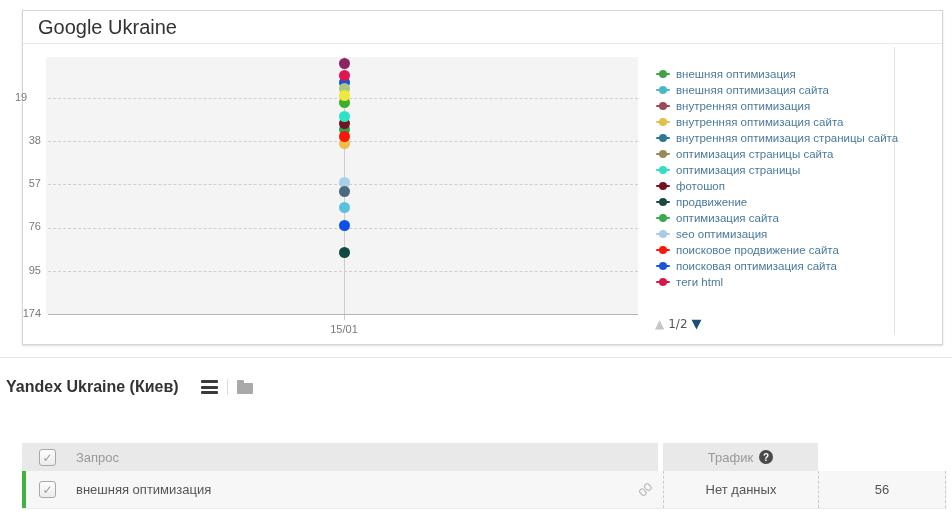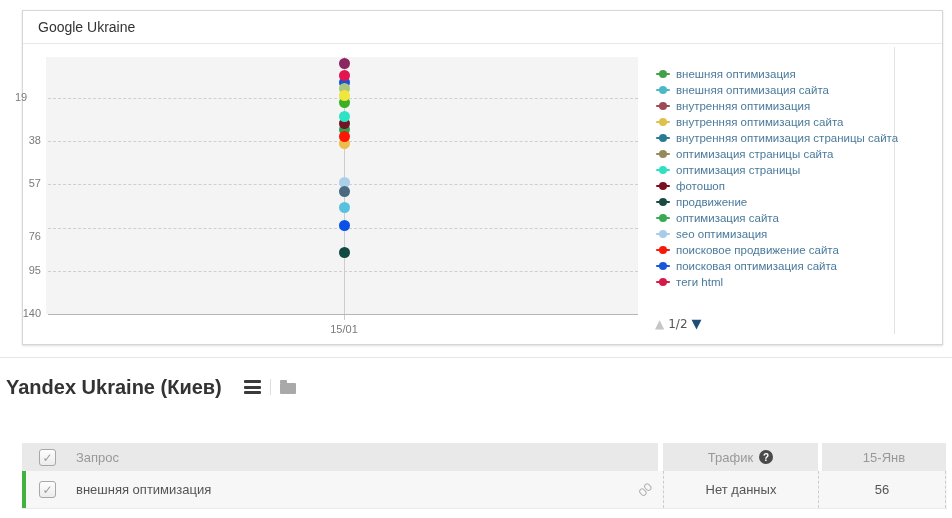--- a/index.html
+++ b/index.html
@@ -2,21 +2,21 @@
 <html><head>
 <meta charset="utf-8">
 <style>
   html,body{margin:0;padding:0;background:#fff;}
   body{font-family:"Liberation Sans",sans-serif;}
   .screen{position:relative;width:952px;height:518px;background:#fff;overflow:hidden;}
 
   
   .panel{position:absolute;left:22px;top:10px;width:921px;height:335px;background:#fff;
          border:1px solid #d6d6d6;box-shadow:0 1px 2px rgba(0,0,0,.14);box-sizing:border-box;}
-  .panel-title{height:32px;line-height:32px;padding-left:15px;font-size:14px;color:#333;
+  .panel-title{height:32px;line-height:32px;padding-left:15px;font-size:20px;color:#333;
                border-bottom:1px solid #e8e8e8;}
   .chart-region{position:absolute;left:0;top:33px;right:0;bottom:0;}
   .plotbg{position:absolute;left:23px;top:13px;width:592px;height:257px;background:#f4f4f4;}
   .gridline{position:absolute;left:25px;width:590px;height:0;border-top:1px dashed #cfcfcf;}
   .gridline.solid{border-top:1px solid #b5b5b5;}
   .ytick{position:absolute;right:901px;width:40px;text-align:right;font-size:11px;color:#7a7a7a;}
   .vline{position:absolute;left:321px;top:13px;width:1px;height:263px;background:#cccccc;}
   .xtick{position:absolute;left:291px;top:279px;width:60px;text-align:center;font-size:11px;color:#7a7a7a;}
   .dot{position:absolute;width:11px;height:11px;border-radius:50%;}
   .legend-border{position:absolute;left:871px;top:3px;width:1px;height:287px;background:#e2e2e2;}
@@ -32,21 +32,21 @@
             font-family:"DejaVu Sans",sans-serif;font-size:12px;color:#444;}
   .pg-prev{color:#c6c6c6;cursor:pointer;}
   .pg-next{color:#1d4e7a;cursor:pointer;font-size:13px;}
   .pg-label{margin:0 4px;color:#555;}
 
   
   .divider{position:absolute;left:0;top:357px;width:952px;height:1px;background:#e6e6e6;}
 
   
   .y-head{position:absolute;left:6px;top:374px;height:26px;display:flex;align-items:center;}
-  .y-title{font-size:20px;font-weight:600;color:#333;}
+  .y-title{font-size:16px;font-weight:600;color:#333;}
   .burger{display:flex;flex-direction:column;gap:2.5px;margin-left:22px;cursor:pointer;}
   .burger i{display:block;width:17px;height:3px;background:#3a3a3a;border-radius:1px;}
   .vsep{width:1px;height:16px;background:#ddd;margin:0 9px;}
   .folder{position:relative;width:16px;height:11px;background:#a9a9a9;border-radius:1px;margin-top:2px;cursor:pointer;}
   .folder:before{content:"";position:absolute;top:-3px;left:0;width:7px;height:3px;background:#a9a9a9;border-radius:1px 1px 0 0;}
 
   
   .table{position:absolute;left:22px;top:443px;width:925px;}
   .thead{display:flex;height:28px;font-size:13px;color:#999;}
   .thead .c1{width:636px;background:#e9e9e9;display:flex;align-items:center;padding-left:17px;box-sizing:border-box;}
@@ -192,25 +192,25 @@
         <span class="pg-label">1/2</span>
         <span class="pg-next">▼</span>
       </div>
     <div class="gridline" style="top: 54px;"></div>
         <div class="ytick" style="top: 47px; text-align: center;">19</div>
         <div class="gridline" style="top: 97.2px;"></div>
         <div class="ytick" style="top: 90.2px;">38</div>
         <div class="gridline" style="top: 140.4px;"></div>
         <div class="ytick" style="top: 133.4px; margin-left: 32px;">57</div>
         <div class="gridline" style="top: 183.6px;"></div>
-        <div class="ytick" style="top: 186px;">76</div>
+        <div class="ytick" style="top: 176px;">76</div>
         <div class="gridline" style="top: 226.8px;"></div>
         <div class="ytick" style="top: 219.8px;">95</div>
         <div class="gridline solid" style="top: 270px;"></div>
-        <div class="ytick" style="top: 263px;">140</div>
+        <div class="ytick" style="top: 263px;">174</div>
         <div class="dot" style="background: rgb(21, 86, 216); left: 315.5px; top: 32.5842px;"></div>
         <div class="dot" style="background: rgb(169, 200, 124); left: 315.5px; top: 39.4053px;"></div>
         <div class="dot" title="внешняя оптимизация" style="background: rgb(60, 176, 36); left: 315.5px; top: 53.0474px;"></div>
         <div class="dot" style="background: rgb(240, 230, 60); left: 315.5px; top: 46.2263px;"></div>
         <div class="dot" title="теги html" style="background: rgb(226, 21, 80); left: 315.5px; top: 25.7632px;"></div>
         <div class="dot" title="мета теги" style="background: rgb(139, 38, 98); left: 315.5px; top: 14.3947px;"></div>
         <div class="dot" title="внутренняя оптимизация сайта" style="background: rgb(238, 188, 72); left: 315.5px; top: 93.9737px;"></div>
         <div class="dot" title="оптимизация сайта" style="background: rgb(47, 163, 82); left: 315.5px; top: 80.3316px;"></div>
         <div class="dot" title="фотошоп" style="background: rgb(112, 21, 35); left: 315.5px; top: 73.5105px;"></div>
         <div class="dot" title="оптимизация страницы" style="background: rgb(44, 228, 196); left: 315.5px; top: 66.6895px;"></div>
@@ -241,21 +241,20 @@
       <div class="c1">
         <span class="checkbox">
           <span class="mark">✓</span>
         </span>
         <span class="qlabel">Запрос</span>
       </div>
       <div class="c2">
         <span>Трафик</span>
         <span class="qbadge">?</span>
       </div>
-      <div class="c3">15-Янв</div>
     </div>
 
     <div class="trow">
       <div class="stripe" style="background: rgb(67, 177, 63);"></div>
       <div class="c1">
         <span class="checkbox">
           <span class="mark">✓</span>
         </span>
         <span class="qlabel">внешняя оптимизация</span>
         <span class="spacer"></span>

